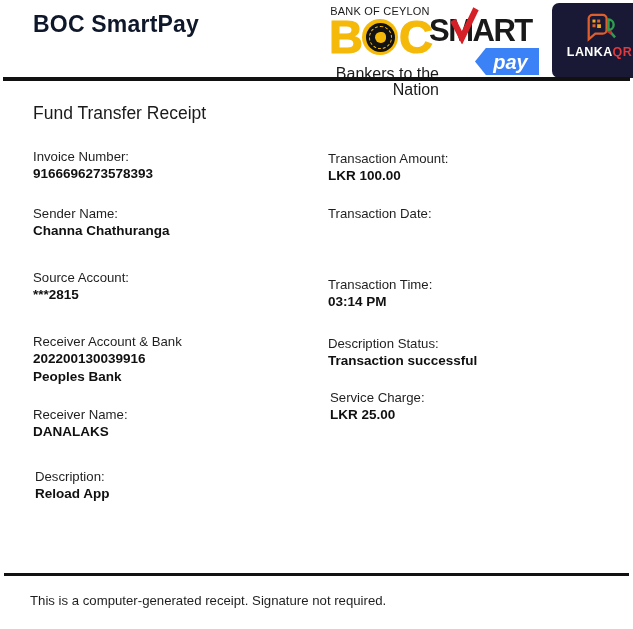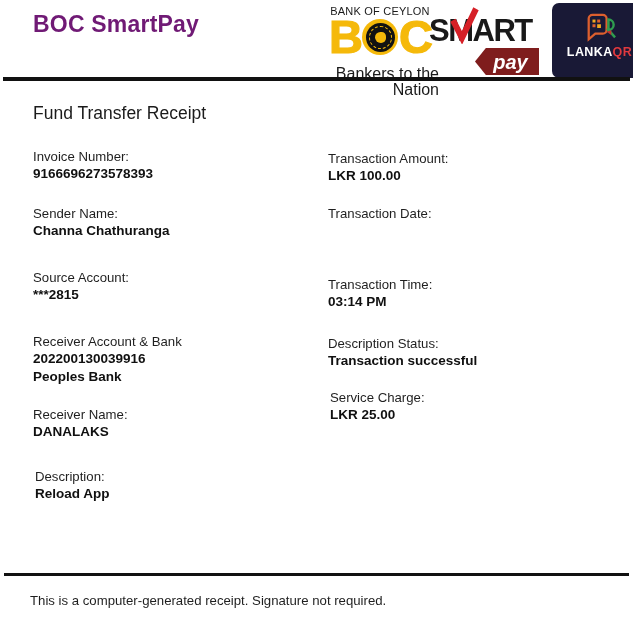--- a/index.html
+++ b/index.html
@@ -3,42 +3,42 @@
 <meta charset="utf-8">
 <style>
   html,body{margin:0;padding:0;}
   body{
     width:633px;height:629px;background:#ffffff;position:relative;overflow:hidden;
     font-family:"Liberation Sans", sans-serif;color:#1a1a1a;
   }
   
   .app-title{
     position:absolute;left:33px;top:11px;margin:0;
-    font-size:23px;font-weight:700;color:#701a75;letter-spacing:0.2px;
+    font-size:23px;font-weight:700;color:#0f172a;letter-spacing:0.2px;
   }
   .boc-logo{position:absolute;left:321px;top:6px;width:118px;text-align:center;line-height:1;}
   .boc-top{font-size:11px;color:#1a1a1a;letter-spacing:0.2px;}
   .boc-word{display:flex;align-items:center;justify-content:center;height:38px;margin-top:1px;}
   .boc-letter{
     font-size:47px;line-height:36px;font-weight:700;color:#F5B90A;
     -webkit-text-stroke:1.2px #F5B90A;letter-spacing:-2px;
   }
   .boc-o{width:36px;height:36px;background:#F5B90A;border-radius:50%;
     display:inline-flex;align-items:center;justify-content:center;margin:0 1px;flex:none;}
   .boc-o-inner{width:29px;height:29px;background:#121212;border-radius:50%;position:relative;}
   .boc-o-inner::before{content:'';position:absolute;inset:3px;border:1.5px dashed #F5B90A;border-radius:50%;}
   .boc-o-inner::after{content:'';position:absolute;inset:9px;background:#F5B90A;border-radius:55% 45% 50% 60%;}
   .boc-bottom{font-size:16px;color:#1a1a1a;margin-top:10px;text-align:right;}
 
   .smart-logo{position:absolute;left:429px;top:15px;width:112px;}
   .smart-word{position:relative;font-size:31px;line-height:30px;font-weight:800;
     letter-spacing:-1.5px;color:#191919;transform:scaleY(1.04);transform-origin:top left;}
   .smart-check{position:absolute;left:20px;top:-8px;}
   .pay-tag{
-    margin:3px 0 0 46px;width:64px;height:27px;background:#7f1d1d;
+    margin:3px 0 0 46px;width:64px;height:27px;background:#3b82f6;
     clip-path:polygon(0 50%,17% 0,100% 0,100% 100%,17% 100%);
     display:flex;align-items:center;justify-content:center;padding-left:7px;box-sizing:border-box;
     color:#fff;font-style:italic;font-weight:700;font-size:20px;line-height:1;
   }
   .lankaqr{
     position:absolute;left:552px;top:3px;width:95px;height:75px;background:#191936;
     border-radius:7px;text-align:center;
   }
   .lankaqr svg{display:block;margin:9px auto 0;}
   .lankaqr-text{font-size:12.5px;font-weight:700;letter-spacing:0.4px;margin-top:1px;}

